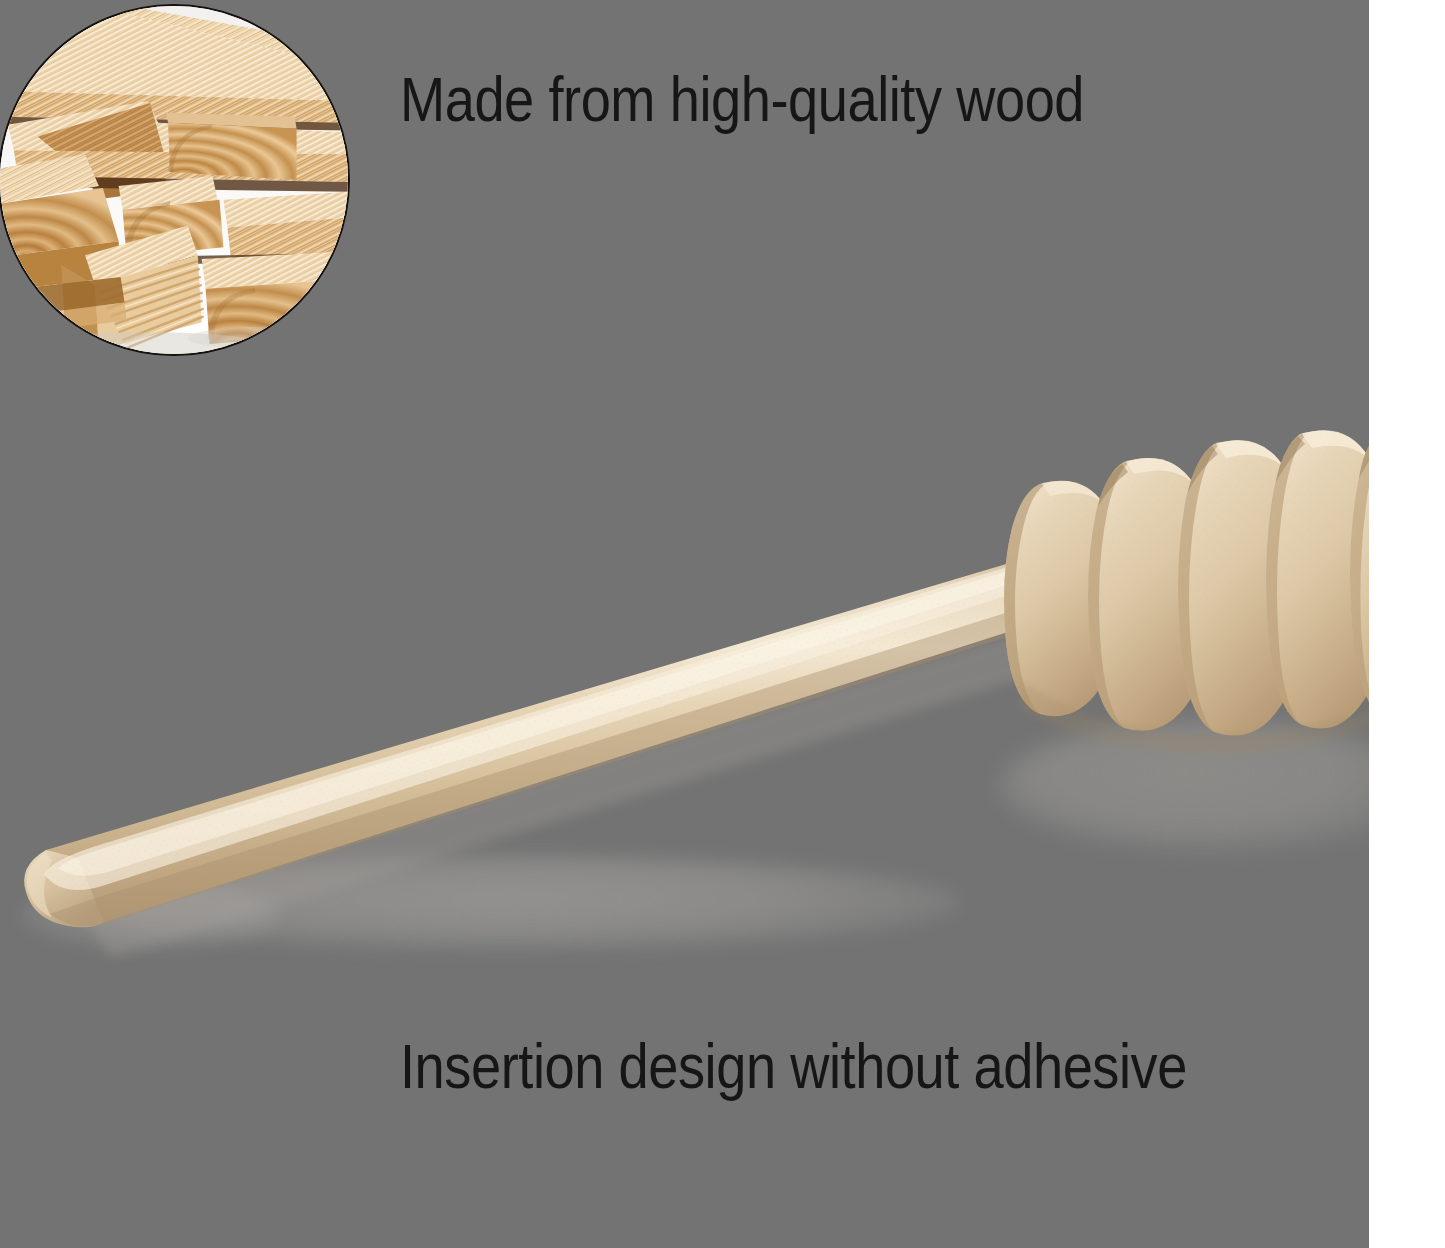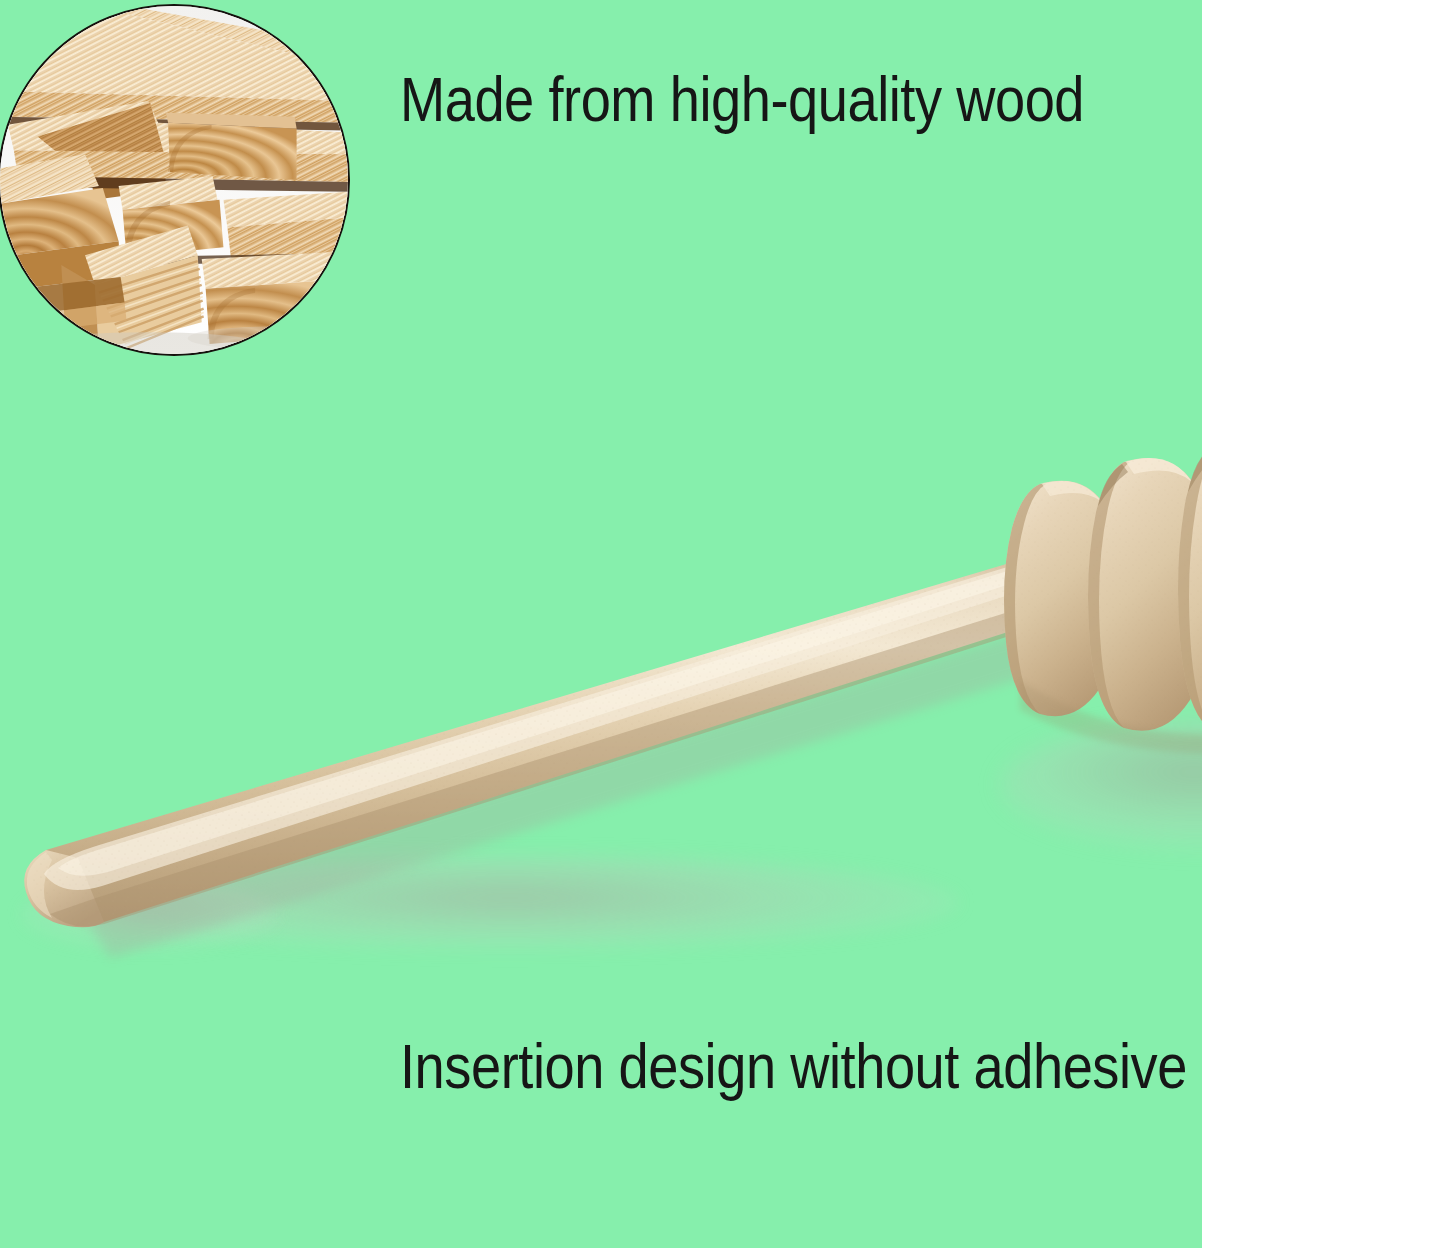--- a/index.html
+++ b/index.html
@@ -6,23 +6,23 @@
   html, body {
     margin: 0;
     padding: 0;
     background: #ffffff;
   }
   body {
     font-family: "Liberation Sans", sans-serif;
   }
   #stage {
     position: relative;
-    width: 1202px;
+    width: 1369px;
     height: 1248px;
-    background: #86efac;
+    background: #737373;
     overflow: hidden;
   }
 
   
   .caption {
     position: absolute;
     color: #161616;
     font-family: "Liberation Sans", sans-serif;
     font-weight: 400;
     font-size: 63px;

